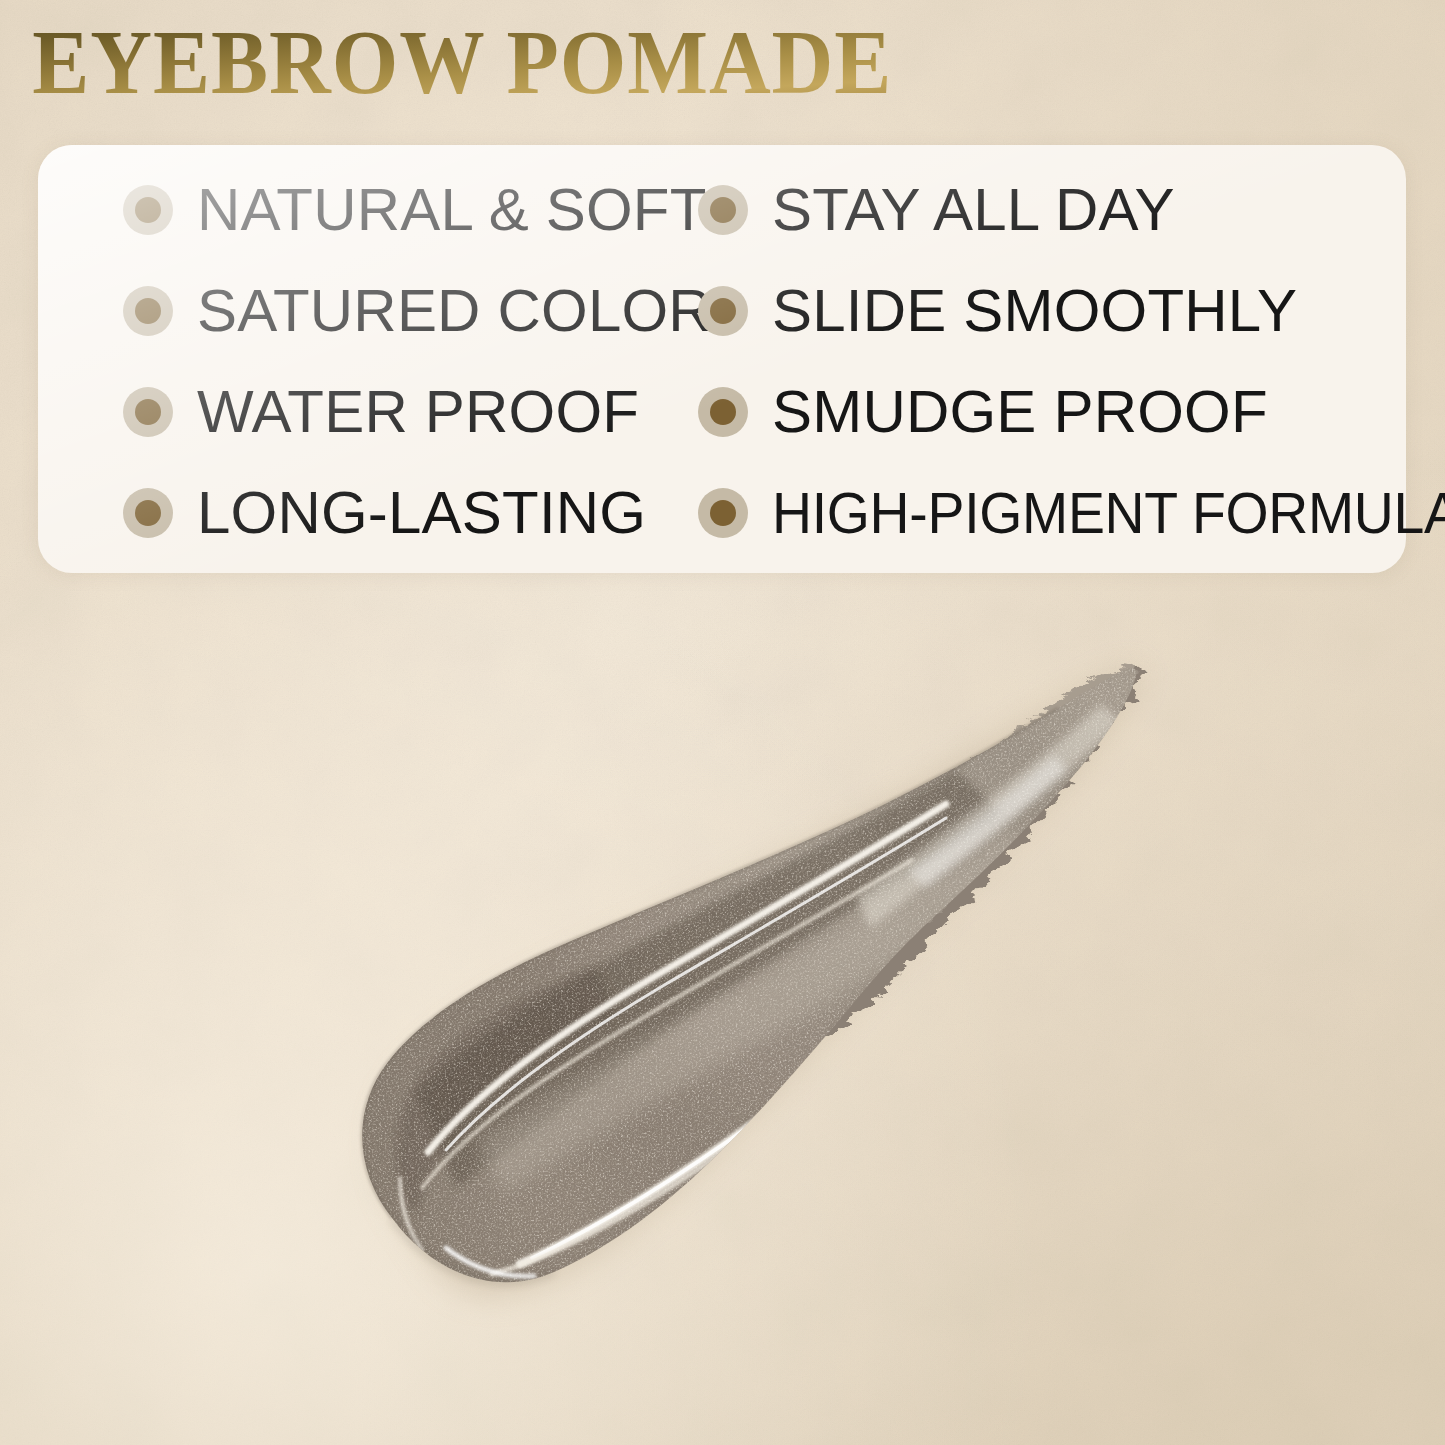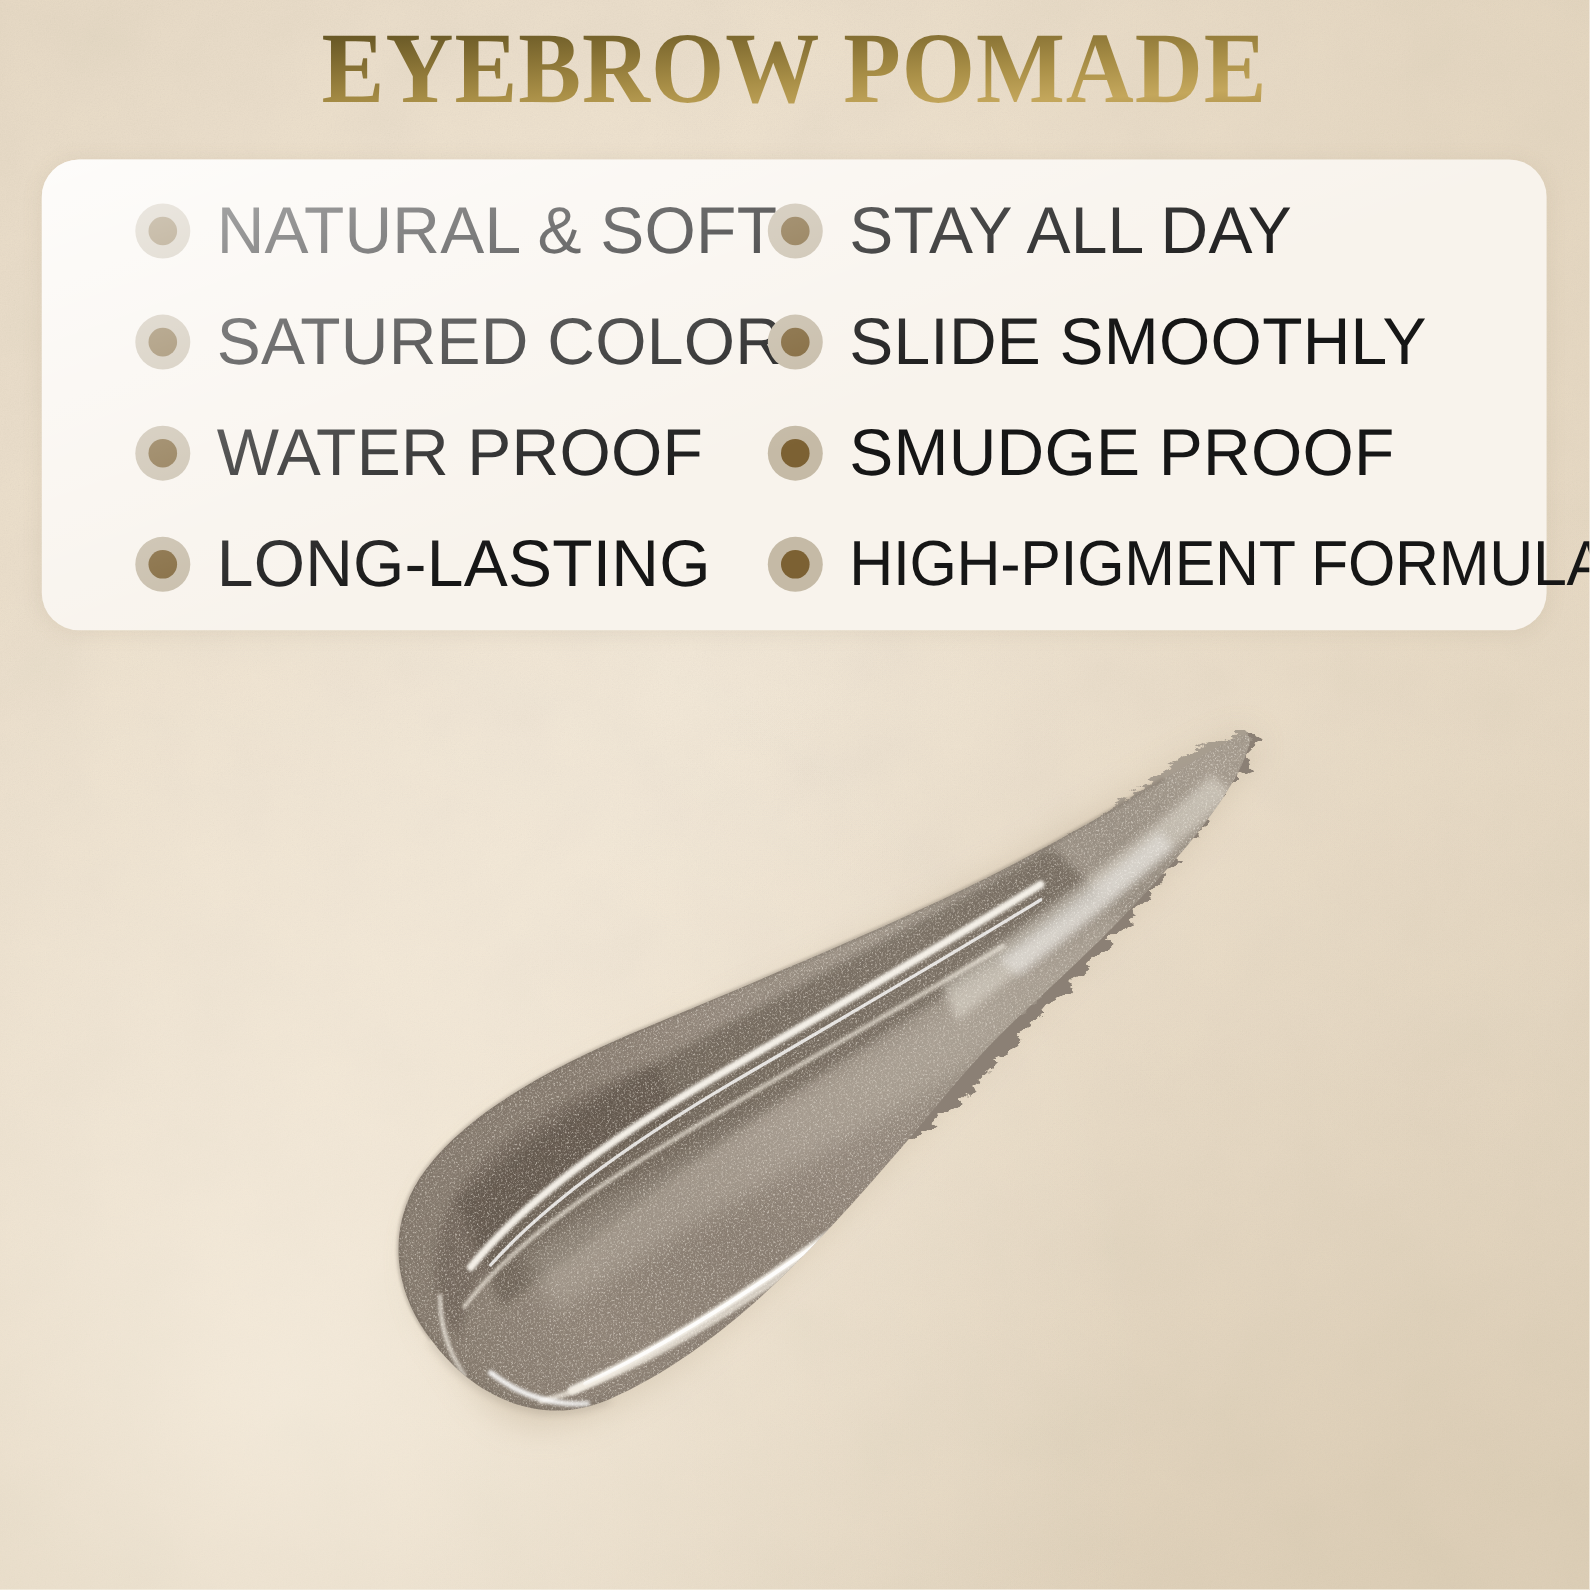--- a/index.html
+++ b/index.html
@@ -42,21 +42,21 @@
       radial-gradient(circle at 88% 92%, rgba(214,198,172,0.35) 0%, rgba(214,198,172,0) 50%),
       radial-gradient(circle at 95% 20%, rgba(222,206,180,0.30) 0%, rgba(222,206,180,0) 45%);
   }
 
   
   #title-wrap {
     position: absolute;
     left: 0;
     top: 16px;
     width: 1445px;
-    text-align: center;
+    text-align: left;
     line-height: 1;
   }
   #product-title {
     display: inline-block;
     font-family: "Liberation Serif", "DejaVu Serif", serif;
     font-weight: bold;
     font-size: 92px;
     letter-spacing: 1px;
     transform: scaleX(0.93);
     transform-origin: center top;

